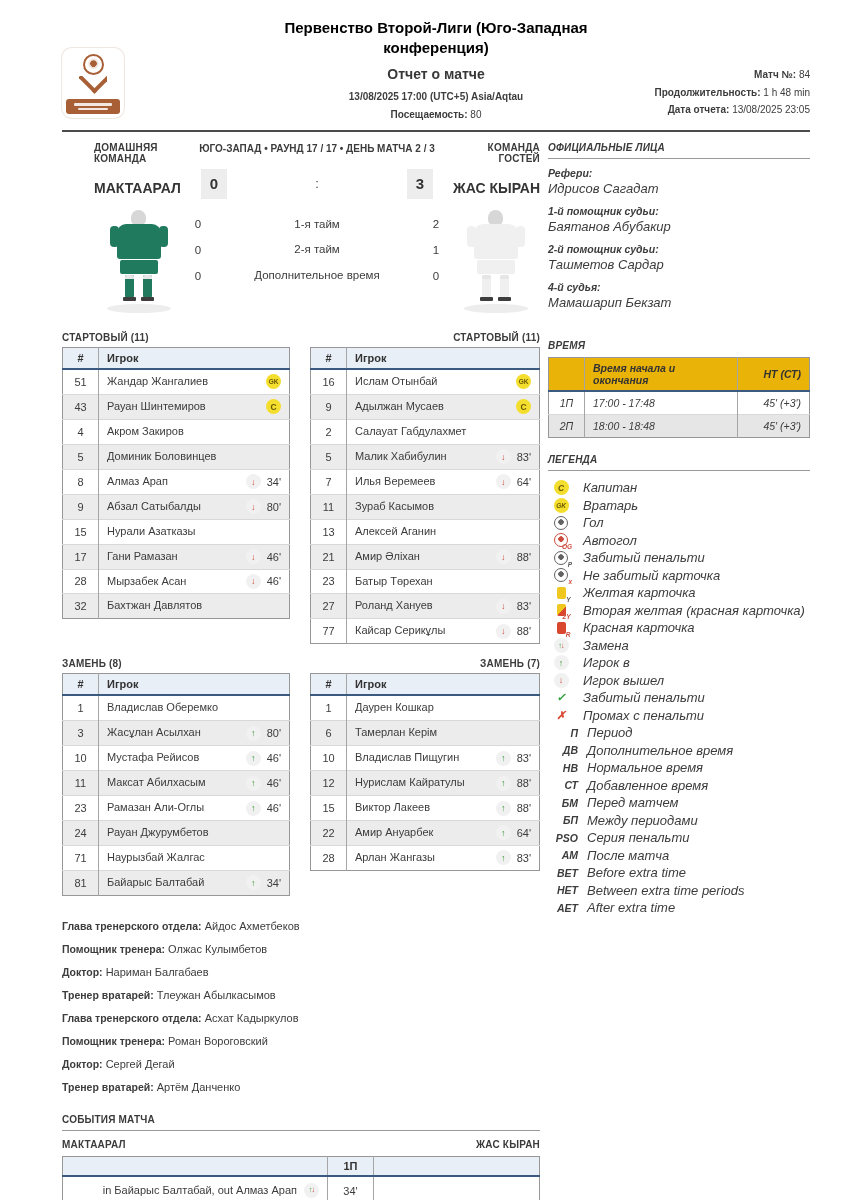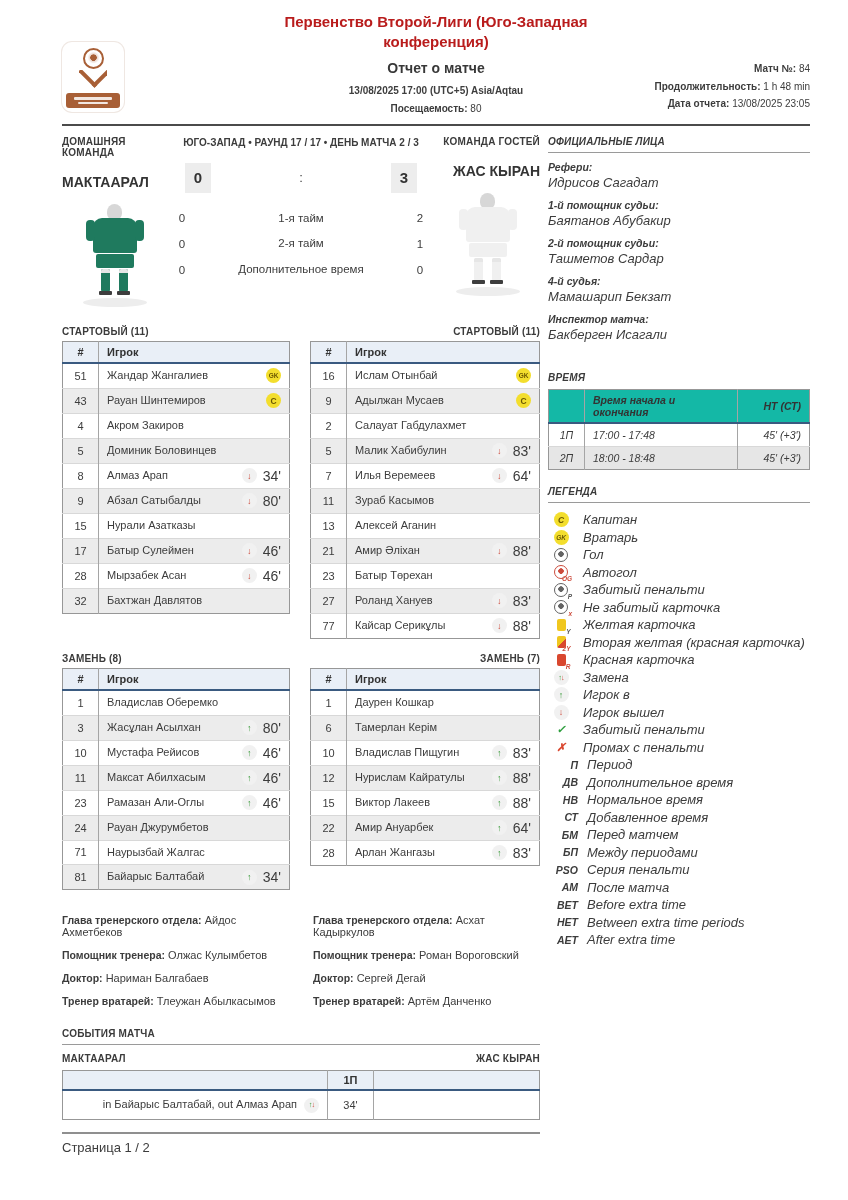--- a/index.html
+++ b/index.html
@@ -6,21 +6,21 @@
   html,body { margin:0; padding:0; }
   body {
     width:848px; height:1200px; overflow:hidden; background:#fff;
     font-family:"Liberation Sans", sans-serif; color:#3c3c3c; font-size:11px;
   }
   .page { padding:12px 38px 0 62px; }
 
   
   .header { position:relative; border-bottom:2px solid #4b4b4b; padding-bottom:10px; min-height:106px; }
   .h-center { width:360px; margin:0 auto; text-align:center; }
-  .title { font-size:15px; font-weight:bold; color:#b91c1c; line-height:1.3; }
+  .title { font-size:15px; font-weight:bold; color:#000000; line-height:1.3; margin-top:6px; }
   .subtitle { font-size:14px; font-weight:bold; color:#383838; margin-top:9px; }
   .dt { font-size:10px; color:#3e3e3e; margin-top:9px; font-weight:bold; }
   .att { font-size:10px; margin-top:7px; }
   .att b { font-weight:bold; }
   .h-meta { position:absolute; right:0; top:48px; text-align:right; font-size:10px; line-height:1.75; }
   .h-meta b { font-weight:bold; }
 
   
   .logo { position:absolute; left:0; top:30px; width:62px; height:70px; background:#fff;
           border-radius:10px; box-shadow:0 0 0 1px #efe7e2; }
@@ -36,21 +36,21 @@
 
   
   .columns { display:flex; gap:8px; margin-top:10px; }
   .main { width:478px; }
   .sidebar { width:262px;font-style:italic; }
 
   .sec { font-size:10px; font-weight:bold; color:#3b3b3b; letter-spacing:.2px; }
   .rule { border:none; border-top:1px solid #9a9a9a; margin:5px 0 8px; }
 
   
-  .teams { display:flex; }
+  .teams { display:flex;margin-left:32px; }
   .t-side { width:150px; }
   .t-center { flex:1; }
   .t-right { text-align:right; }
   .team-name { font-size:14px; font-weight:bold; color:#343434; margin-top:16px; }
   .round-info { width:250px; margin:0 auto; text-align:center; font-size:10px; font-weight:bold; line-height:1.45; }
   .score-row { display:flex; justify-content:space-between; align-items:center; width:232px; margin:12px auto 0; }
   .score-box { width:26px; height:30px; background:#ededed; display:flex; align-items:center; justify-content:center;
                font-size:15px; font-weight:bold; color:#333; }
   .score-colon { font-size:13px; color:#444; }
   .halves { width:268px; margin:18px auto 0; display:flex; flex-direction:column; gap:11px; }
@@ -81,31 +81,31 @@
                     padding:4px 8px; color:#333; }
   table.roster th.num, td.num { width:36px; text-align:center; border-right:1px solid #a5a5a5; }
   table.roster td { border-top:1px solid #d8d8d8; padding:4px 8px; vertical-align:middle; }
   table.roster tbody tr:nth-child(even) td { background:#ececec; }
   td.pl { padding:4px 6px 4px 10px; }
   .pl-in { display:flex; align-items:center; justify-content:space-between; }
   .pname { max-width:112px; line-height:1.45; }
   .badge { width:15px; height:15px; border-radius:50%; background:#f3de2d; color:#6b5800; font-weight:bold;
            display:inline-flex; align-items:center; justify-content:center; font-size:8.5px; flex:none; }
   .badge.gk { font-size:6.5px; }
-  .mins { display:flex; align-items:center; gap:6px; font-size:14px; color:#3c3c3c; flex:none; margin-left:6px; }
+  .mins { display:flex; align-items:center; gap:6px; font-size:11px; color:#3c3c3c; flex:none; margin-left:6px; }
   .mini { width:15px; height:15px; border-radius:50%; background:#f1f1f1; display:inline-flex; align-items:center;
           justify-content:center; font-size:9px; flex:none; }
   .mini.in::before { content:"\2191"; color:#3a9a3a; font-weight:bold; }
   .mini.out::before { content:"\2193"; color:#cc4b3c; font-weight:bold; }
   .mini.dual { font-size:7.5px; letter-spacing:-1px; }
   .mini.dual::before { content:"\2191"; color:#3a9a3a; font-weight:bold; }
   .mini.dual::after { content:"\2193"; color:#cc4b3c; font-weight:bold; }
 
   
-  .staff { display:grid; grid-template-columns:1fr 1fr; column-gap:24px; margin-top:24px; }
+  .staff { display:grid; grid-template-columns:1fr; column-gap:24px; margin-top:24px; }
   .staff-line { margin-bottom:11px; font-size:11px; }
   .staff-line b { font-size:10.5px; }
 
   
   .events { margin-top:10px; }
   .ev-teams { display:flex; justify-content:space-between; margin:2px 0 6px; }
   table.ev { width:100%; border-collapse:collapse; border:1px solid #979797; font-size:11px; }
   table.ev th { background:#e9eff7; border-bottom:2px solid #3a5a80; padding:3px 6px; font-weight:bold; color:#333; }
   table.ev td { padding:6px 8px; border-top:1px solid #d8d8d8; }
   .ev-c1 { width:265px; border-right:1px solid #a5a5a5; }
@@ -116,21 +116,21 @@
   
   .footer { margin-top:12px; border-top:2px solid #8f8f8f; padding-top:6px; font-size:13px; color:#3c3c3c; }
 
   
   .off-entry { margin-bottom:9px; }
   .off-entry b { display:block; font-size:10.5px; margin-bottom:2px; }
   .off-entry span { font-size:13px; }
 
   .time-sec { margin-top:30px; }
   table.time { width:100%; border-collapse:collapse; border:1px solid #979797; font-size:10.5px; margin-top:6px; }
-  table.time th { background:#14b8a6; border-bottom:2px solid #3a5a80; padding:4px 8px; font-weight:bold; color:#333; }
+  table.time th { background:#eab308; border-bottom:2px solid #3a5a80; padding:4px 8px; font-weight:bold; color:#333; }
   table.time td { padding:5px 8px; border-top:1px solid #d8d8d8; }
   table.time .c0 { width:36px; text-align:center; border-right:1px solid #a5a5a5; }
   table.time .c2 { width:72px; text-align:right; border-left:1px solid #a5a5a5; }
   table.time tbody tr:nth-child(even) td { background:#e6e6e6; }
 
   .legend-sec { margin-top:16px; }
   .lg-row { display:flex; align-items:center; min-height:17.5px; gap:9px; }
   .lg-ic { width:26px; display:flex; justify-content:center; flex:none; }
   .lg-ab { width:30px; text-align:right; font-weight:bold; font-size:10.5px; flex:none; }
   .lg-lb { font-size:13px; }
@@ -310,21 +310,21 @@
                   <td class="pl">
                     <div class="pl-in">
                       <span class="pname">Нурали Азатказы</span>
                     </div>
                   </td>
                 </tr>
               <tr>
                   <td class="num">17</td>
                   <td class="pl">
                     <div class="pl-in">
-                      <span class="pname">Батыр Сулеймен</span>
+                      <span class="pname">Гани Рамазан</span>
                       <span class="mins">
                         <span class="mini out"></span>
                         <span>46'</span>
                       </span>
                     </div>
                   </td>
                 </tr>
               <tr>
                   <td class="num">28</td>
                   <td class="pl">
@@ -713,21 +713,20 @@
     </div>
 
     <div class="sidebar">
       <div>
         <div class="sec">ОФИЦИАЛЬНЫЕ ЛИЦА</div>
         <hr class="rule">
         <div class="off-entry"><b>Рефери:</b><span>Идрисов Сагадат</span></div>
         <div class="off-entry"><b>1-й помощник судьи:</b><span>Баятанов Абубакир</span></div>
         <div class="off-entry"><b>2-й помощник судьи:</b><span>Ташметов Сардар</span></div>
         <div class="off-entry"><b>4-й судья:</b><span>Мамашарип Бекзат</span></div>
-        <div class="off-entry"><b>Инспектор матча:</b><span>Бакберген Исагали</span></div>
       </div>
 
       <div class="time-sec">
         <div class="sec">ВРЕМЯ</div>
         <table class="time">
           <thead>
               <tr>
             <th class="c0"></th>
             <th style="text-align:left;">Время начала и окончания</th>
             <th class="c2">НТ (СТ)</th>

